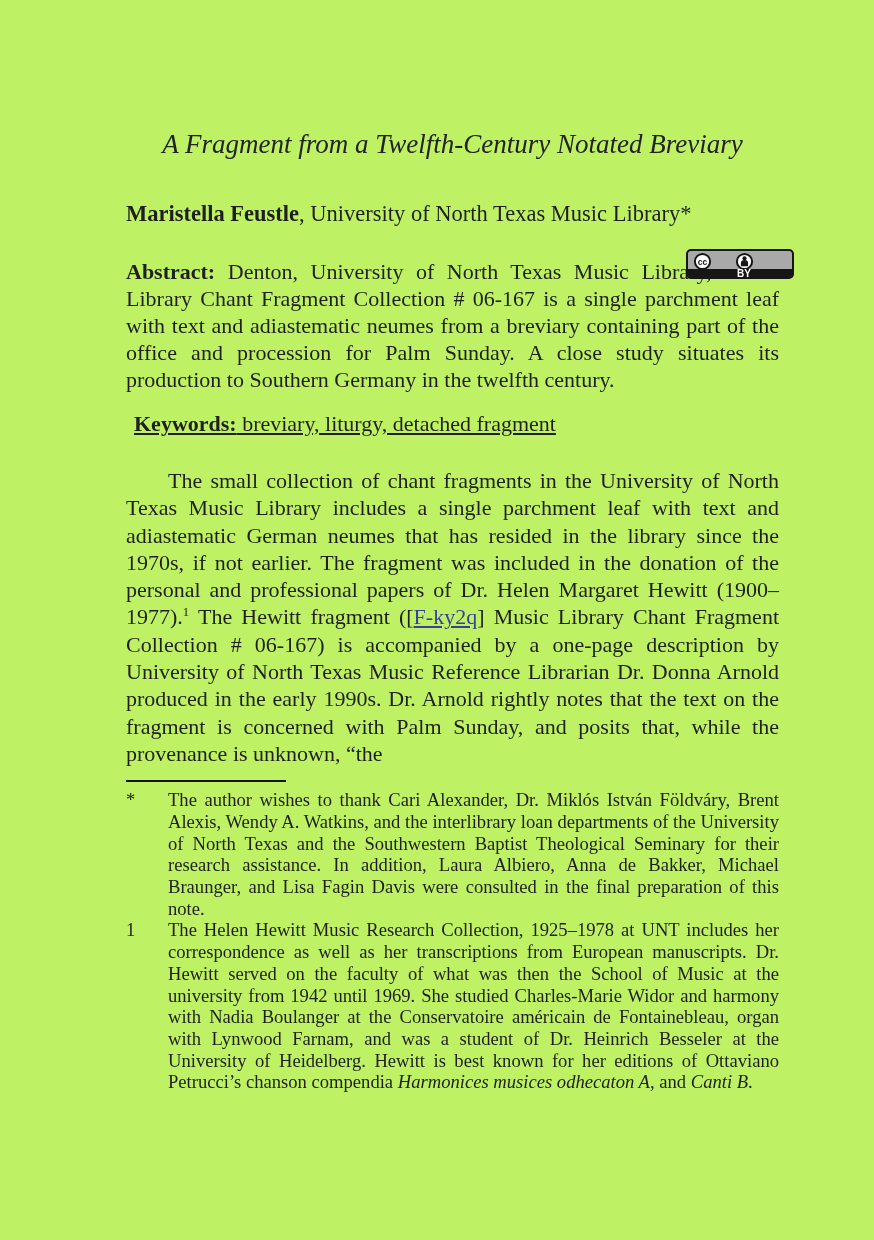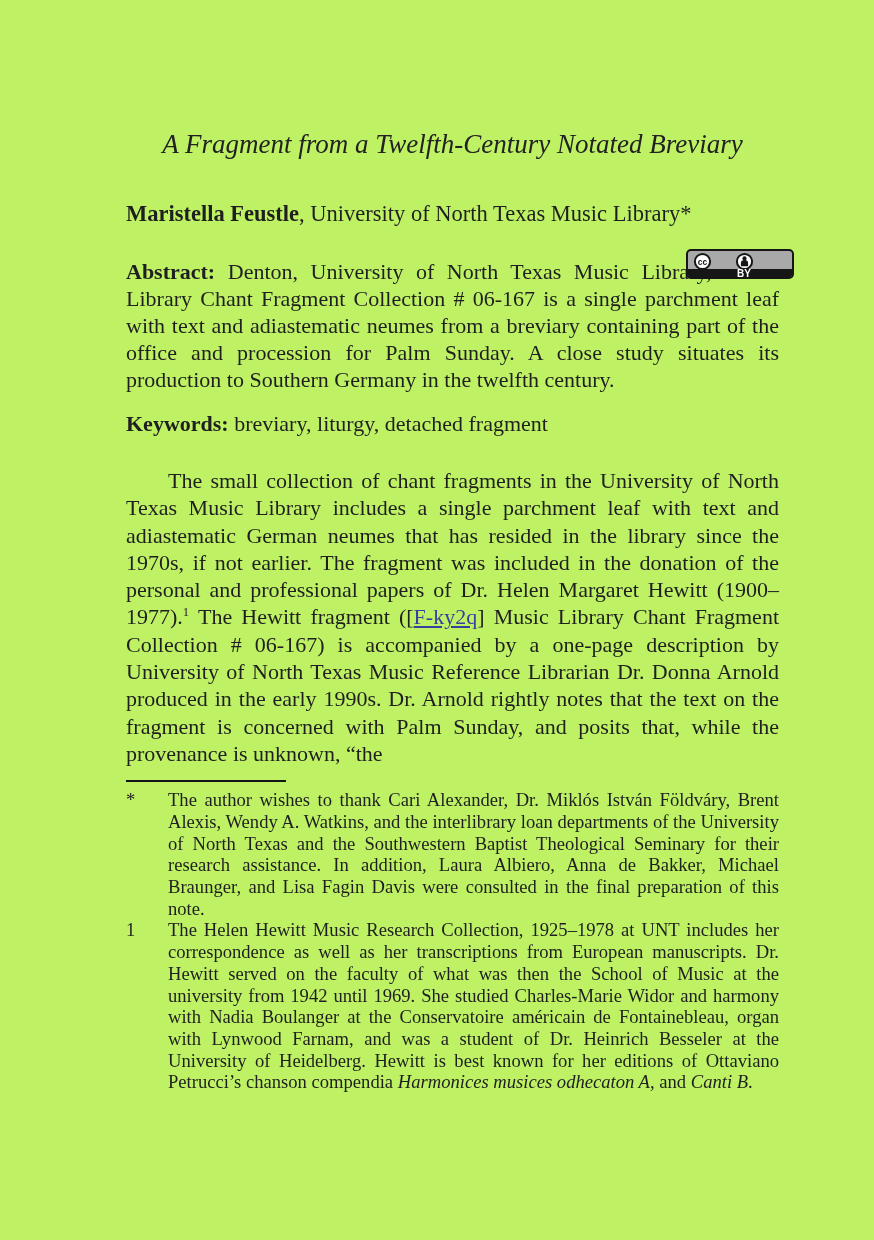--- a/index.html
+++ b/index.html
@@ -29,21 +29,21 @@
   .cc-icon.cc-left { left:5px; }
   .cc-icon.cc-right { left:47px; }
   .badge-strip { position:absolute; left:0; right:0; bottom:0; height:8px; background:#161616; border-radius:0 0 2px 2px; }
   .badge-by {
     position:absolute; bottom:-1px; left:49px; color:#ffffff;
     font-family:"Liberation Sans", sans-serif; font-size:10px; font-weight:bold; line-height:9px;text-align:right;
   }
 
   .para { font-size:22px; line-height:27px; text-align:justify; }
   .abstract { margin:31px 0 0 0; }
-  .keywords { margin:17px 0 0 0; text-align:left; }
+  .keywords { margin:17px 0 0 8px; text-align:left;text-decoration:underline; }
   .body-para { margin:30px 0 0 0; text-indent:42px; line-height:27.3px; }
   .body-para sup { font-size:0.58em; line-height:0; vertical-align:super; }
 
   a.doc-link { color:#3a3f9f; text-decoration:underline; cursor:pointer; }
 
   .fn-rule { margin:13px 0 0 0; width:160px; border:0; border-top:2.5px solid #141414; }
 
   .footnotes { margin:7px 0 0 0; font-size:18.6px; line-height:21.7px; }
   .fn-row { display:flex; }
   .fn-marker { flex:0 0 42px; }

